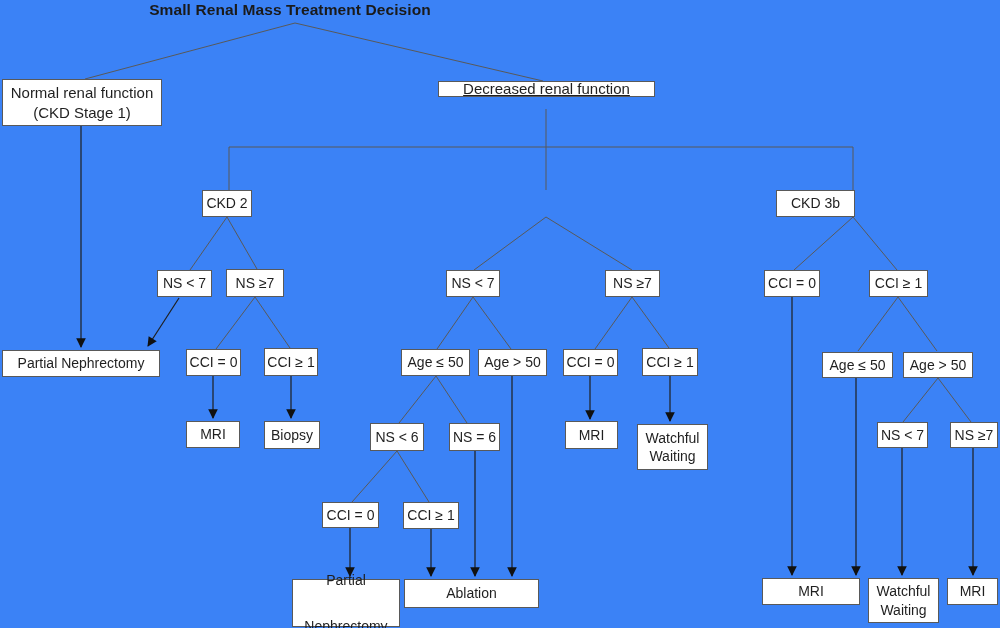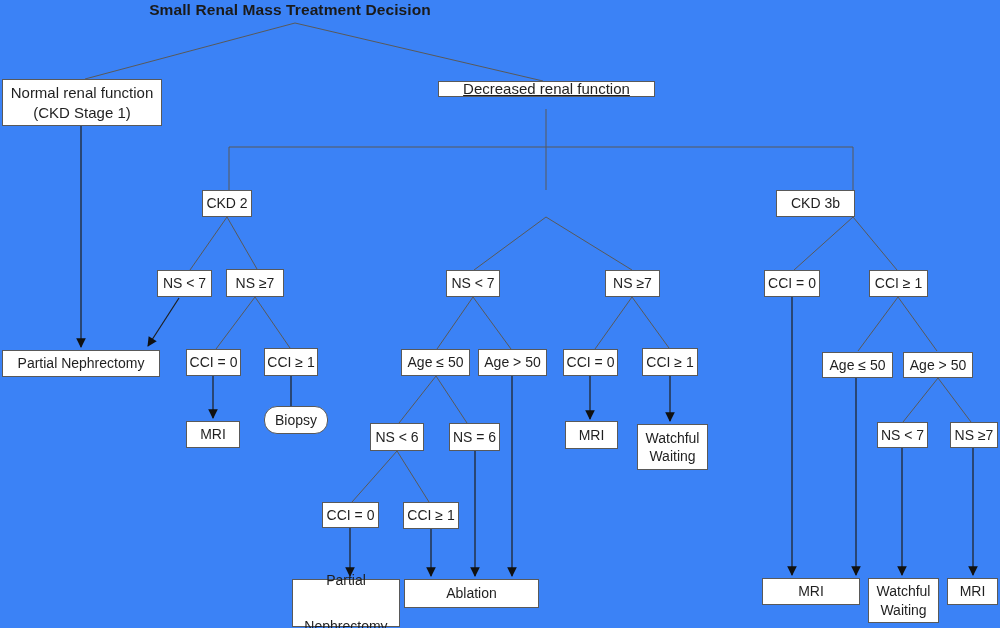--- a/index.html
+++ b/index.html
@@ -134,21 +134,21 @@
   </div>
   <div class="node" style="left:186px; top:349px; width:55px; height:27px;">
     <span>CCI = 0</span>
   </div>
   <div class="node" style="left:264px; top:348px; width:54px; height:28px;">
     <span>CCI ≥ 1</span>
   </div>
   <div class="node" style="left:186px; top:421px; width:54px; height:27px;">
     <span>MRI</span>
   </div>
-  <div class="node" style="left:264px; top:406px; width:64px; height:28px;border-radius:13px;">
+  <div class="node" style="left:264px; top:421px; width:56px; height:28px;">
     <span>Biopsy</span>
   </div>
 
   <div class="node" style="left:446px; top:270px; width:54px; height:27px;">
     <span>NS &lt; 7</span>
   </div>
   <div class="node" style="left:605px; top:270px; width:55px; height:27px;">
     <span>NS ≥7</span>
   </div>
   <div class="node" style="left:401px; top:349px; width:69px; height:27px;">

